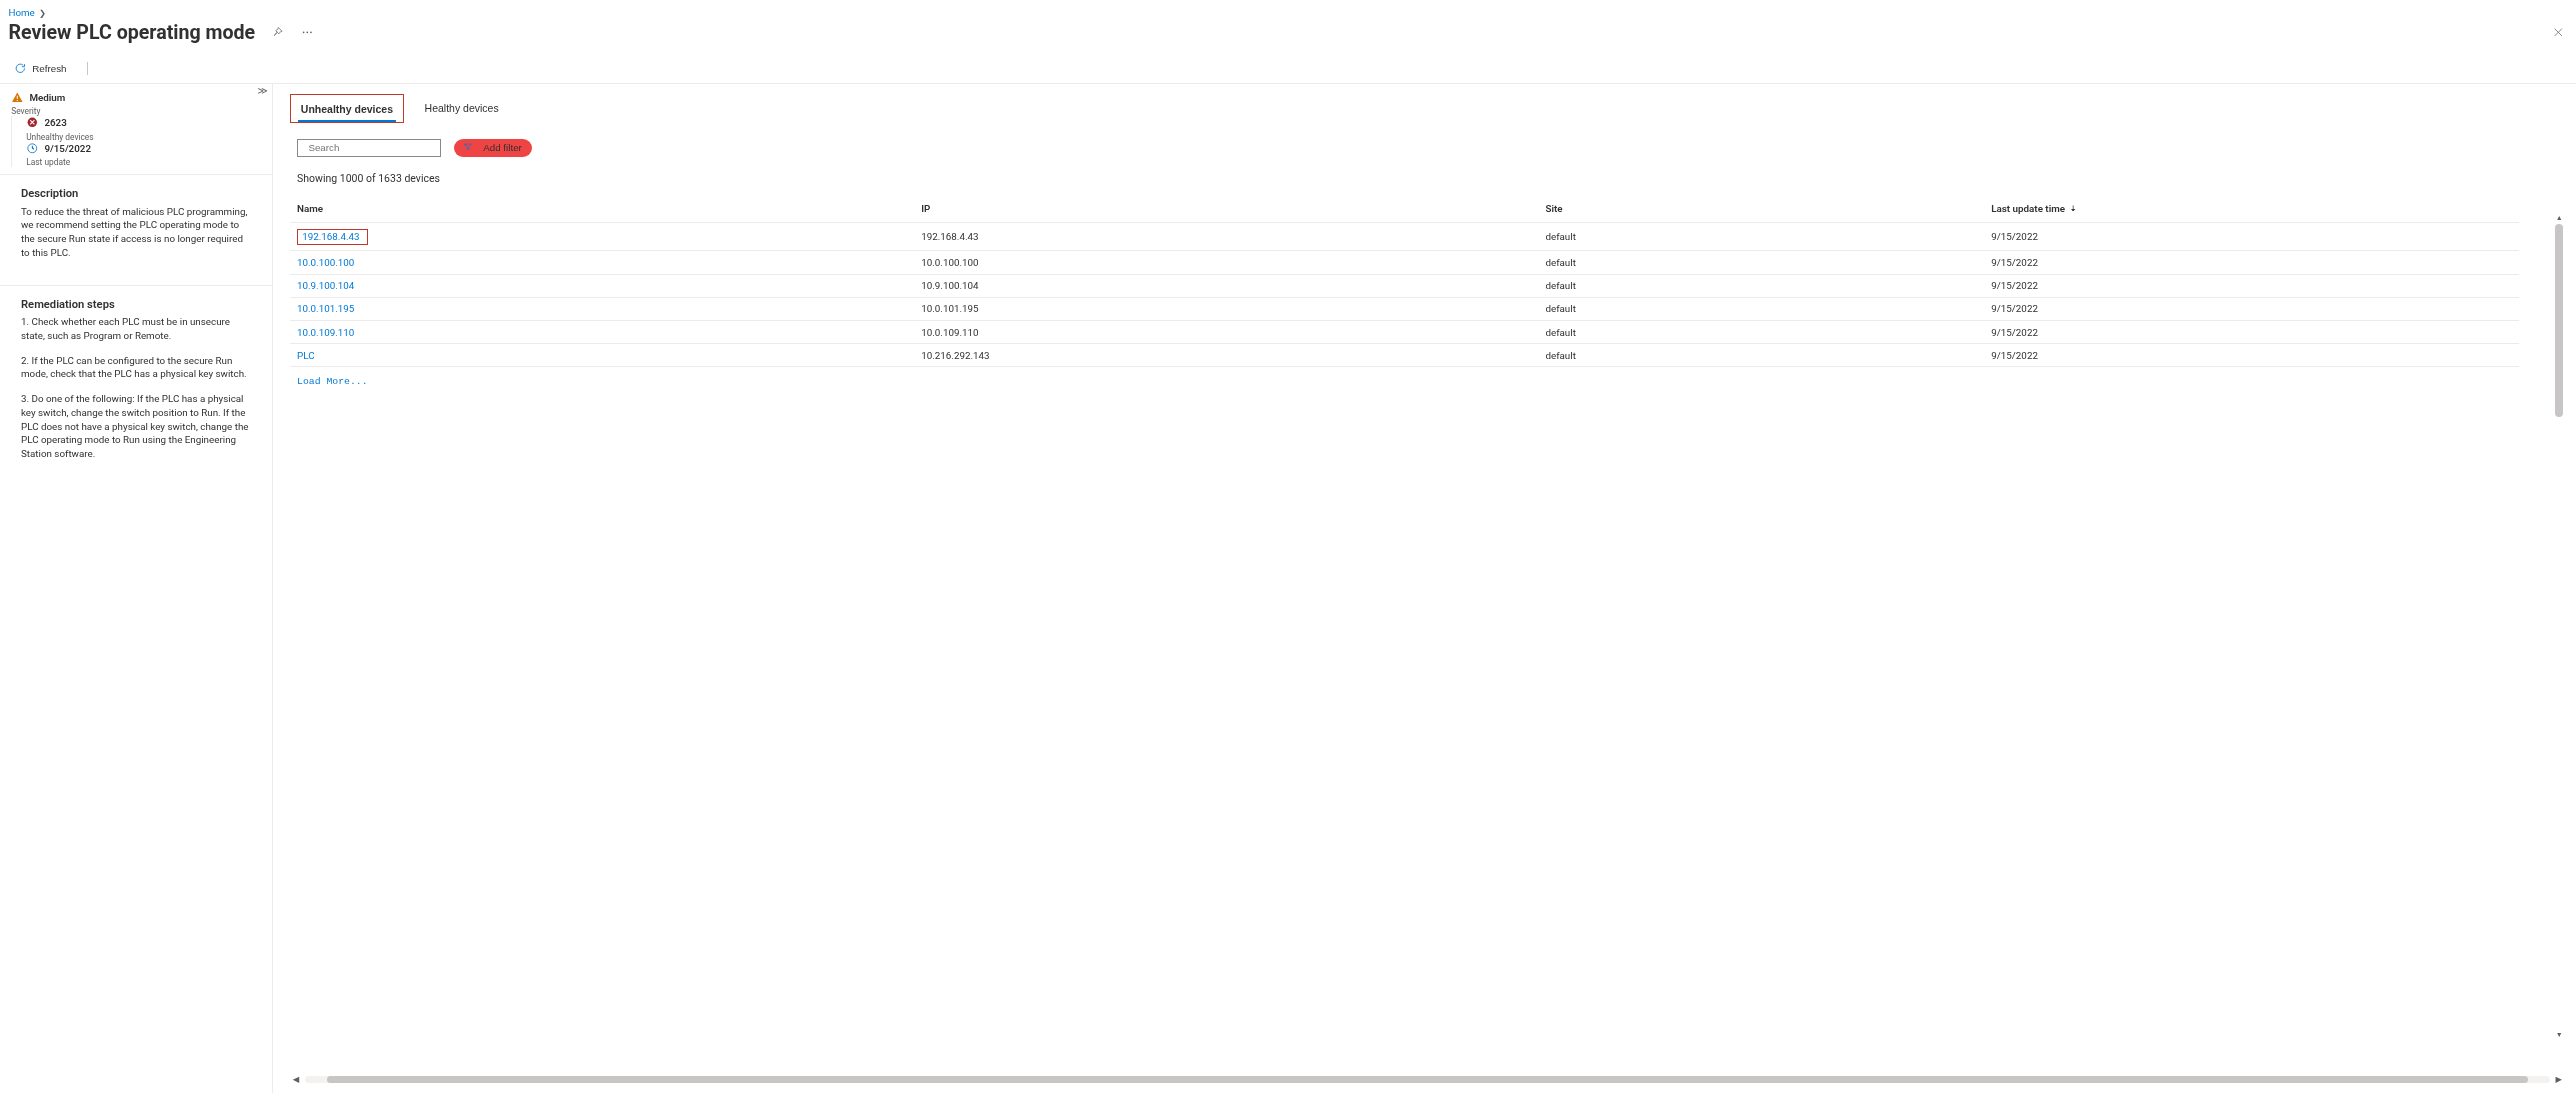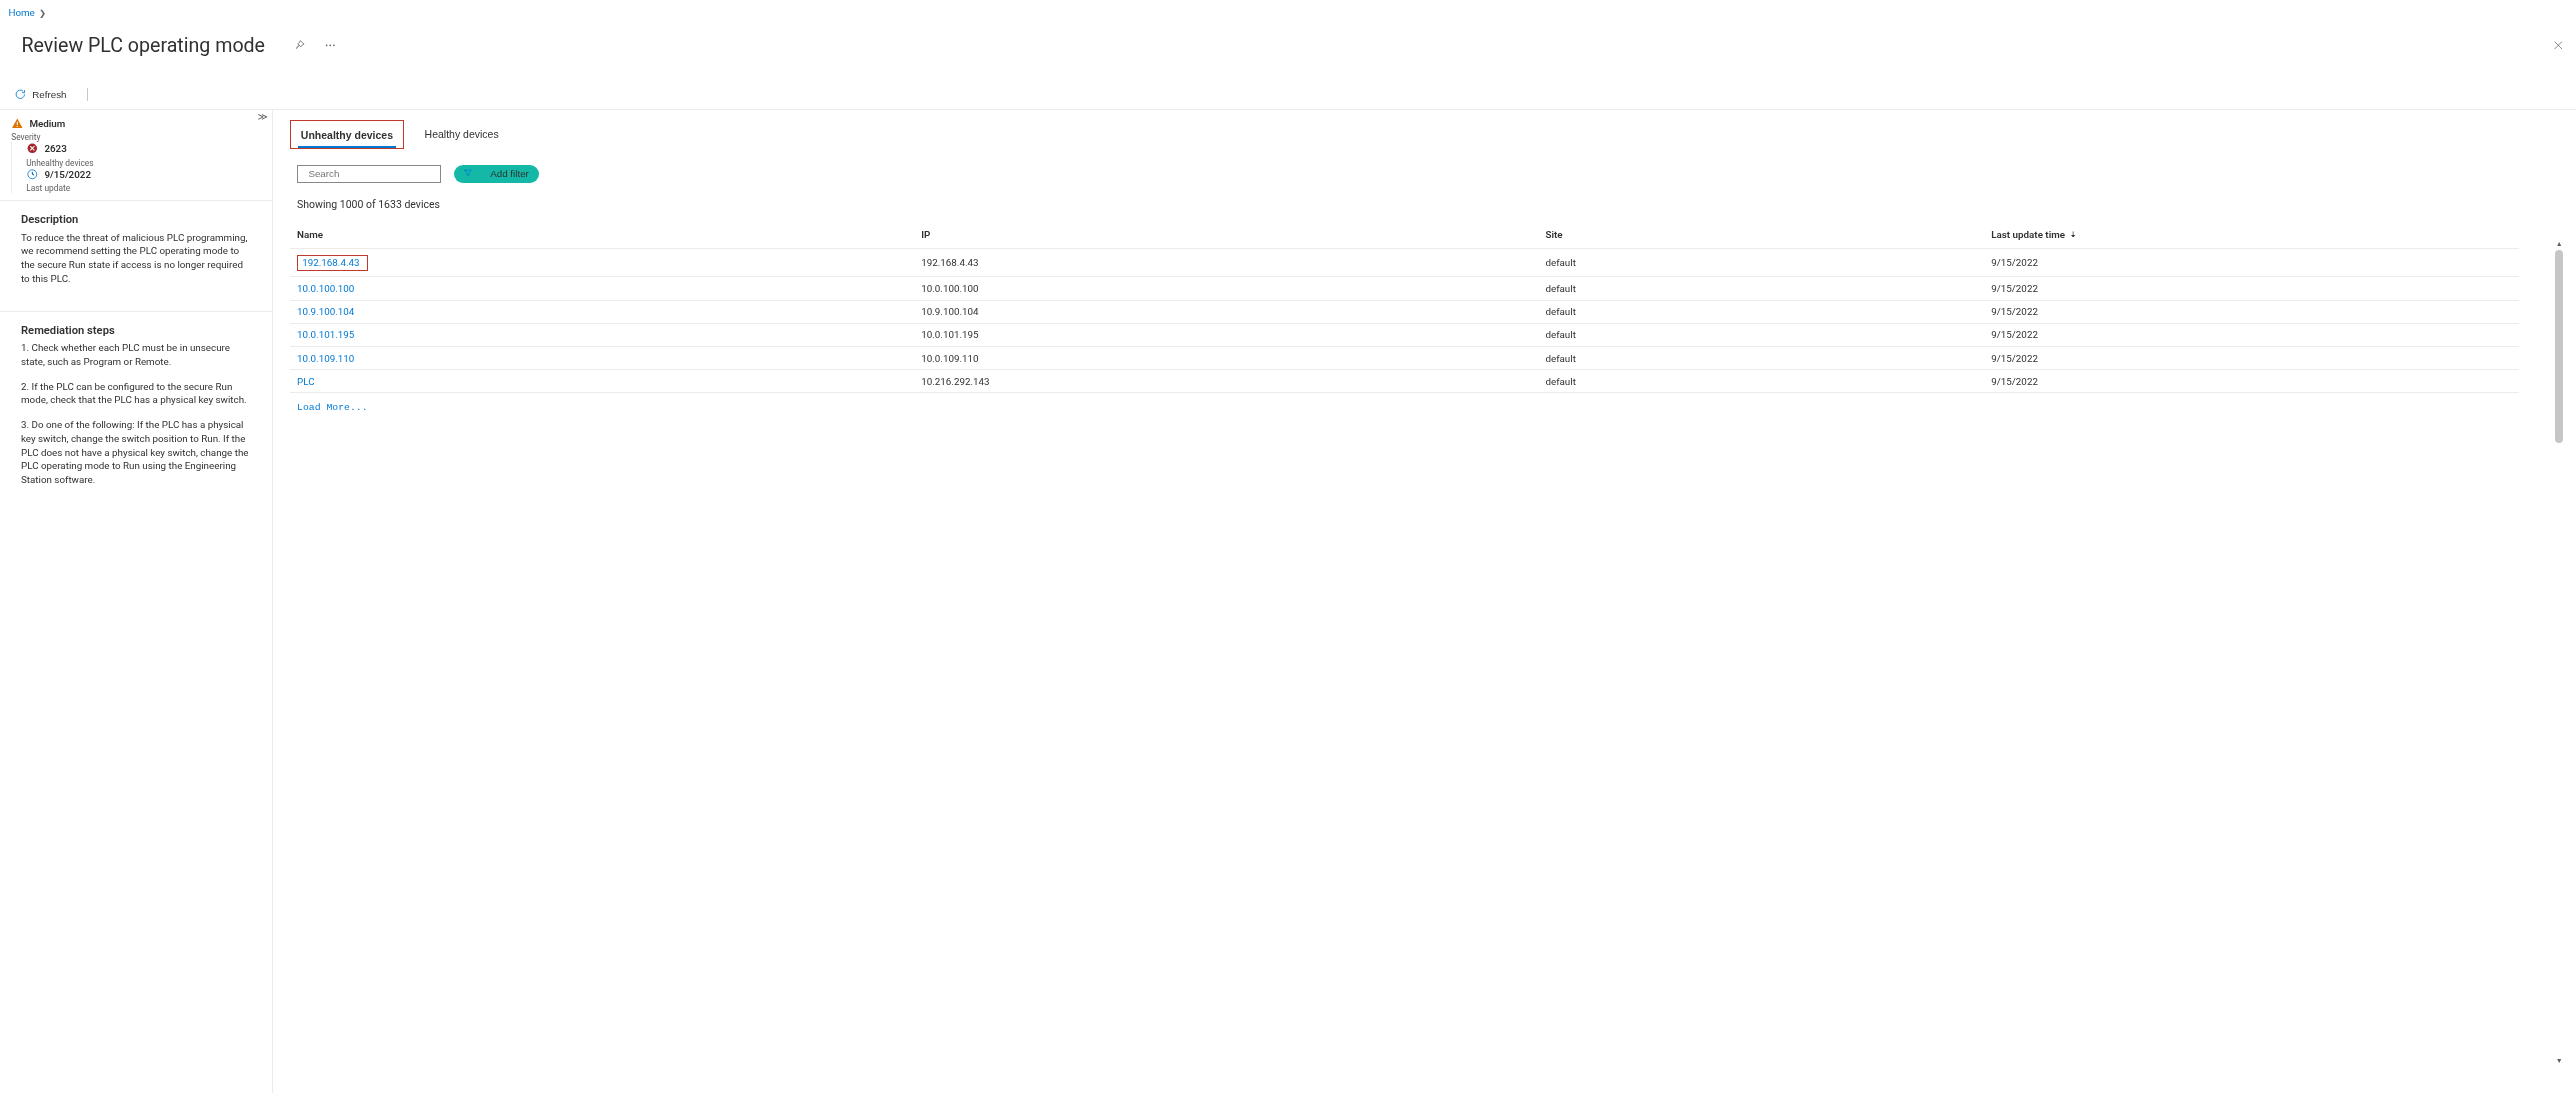--- a/index.html
+++ b/index.html
@@ -1,21 +1,21 @@
 <!DOCTYPE html>
 <html><head>
 <meta charset="utf-8">
 <style>
   * { box-sizing: border-box; }
   html, body { margin:0; padding:0; height:100%; font-family:"Segoe UI",-apple-system,BlinkMacSystemFont,Roboto,"Helvetica Neue",sans-serif; color:#323130; background:#fff; font-size:9.8px;}
   a.link { color:#0078d4; text-decoration:none; cursor:pointer; }
   .breadcrumb { display:flex; align-items:center; gap:4.2px; padding:7px 8.4px 0 8.4px; font-size:9.8px;}
   .breadcrumb .chev { color:#605e5c; font-size:8.4px;}
   .title-row { display:flex; align-items:center; padding:2.8px 8.4px 9.8px 8.4px; gap:12.6px;}
-  .title-row h1 { font-size:19.6px; font-weight:400; margin:13px; color:#323130;}
+  .title-row h1 { font-size:19.6px; font-weight:700; margin:0; color:#323130;}
   .icon-btn { background:none; border:none; cursor:pointer; padding:2.8px; color:#605e5c; display:flex; align-items:center; justify-content:center;}
   .spacer { flex:1; }
   .toolbar { display:flex; align-items:center; gap:15px; padding:4.2px 8.4px; border-bottom:0.7px solid #edebe9;}
   .toolbar .btn { display:flex; align-items:center; gap:5.6px; background:none; border:none; padding:4.2px 5.6px; cursor:pointer; font-size:9.8px; color:#323130;}
   .toolbar .sep { width:0.7px; height:12.6px; background:#c8c6c4;}
   .body { display:flex; height:calc(100% - 83px); }
   .left { width:273px; border-right:0.7px solid #edebe9; overflow:auto; }
   .info-cards { display:flex; align-items:stretch; padding:7px 0 7px 11.2px; position:relative;flex-direction:column;}
   .card { padding:0 14px 0 0; display:flex; flex-direction:column; gap:2.8px; }
   .card + .card { border-left:0.7px solid #edebe9; padding-left:14px;}
@@ -29,21 +29,21 @@
   .right { flex:1; padding:9.8px 11.2px 7px 17px; display:flex; flex-direction:column; overflow:hidden; position:relative;}
   .tabs-row { display:flex; align-items:center; gap:18px; }
   .tab-wrap { padding:2.8px 7px 0 7px; }
   .tab-wrap.highlight { border:1px solid #c0392b; }
   .tab { background:none; border:none; font-size:10.5px; padding:5.6px 2.8px 7px 2.8px; cursor:pointer; color:#323130; position:relative;}
   .tab.active { font-weight:600; }
   .tab.active::after { content:""; position:absolute; left:0; right:0; bottom:0; height:2.1px; background:#0078d4;}
   .filters-row { display:flex; align-items:center; gap:12.6px; margin:15.4px 0 7px 7px;}
   .search-box { display:flex; align-items:center; border:0.7px solid #8a8886; width:144px; height:18px; padding:0 4.2px; gap:4.2px;}
   .search-box input { border:none; outline:none; font-size:9.8px; flex:1; color:#605e5c; background:transparent;}
-  .filter-pill { display:flex; gap:17px; background:#14b8a6; border:none; border-radius:9.8px; padding:3.5px 9.8px; font-size:9.8px; color:#323130; cursor:pointer;}
+  .filter-pill { display:flex; gap:10px; background:#ef4444; border:none; border-radius:9.8px; padding:3.5px 9.8px; font-size:9.8px; color:#323130; cursor:pointer;}
   .count-line { margin:8.4px 0 11.2px 7px; font-size:10.5px; color:#323130;}
   .table-scroll { flex:1; overflow:auto; position:relative; }
   table { border-collapse:collapse; width:98%; }
   thead th { text-align:left; font-weight:600; font-size:9.8px; color:#323130; padding:7px 7px 8.4px 7px; border-bottom:0.7px solid #edebe9; white-space:nowrap;}
   tbody td { padding:5.6px 7px; border-bottom:0.7px solid #edebe9; font-size:9.8px; white-space:nowrap;}
   tbody td.name a { color:#0078d4; text-decoration:none;}
   tbody tr:first-child td.name { position:relative;}
   .row-hl { border:1px solid #c0392b; display:inline-block; padding:1.4px 7px 1.4px 4.2px;}
   .loadmore { margin:8.4px 0 7px 7px;font-family:Liberation Mono, monospace;}
   .hscroll { display:flex; align-items:center; gap:2.8px; margin-top:2.8px; padding:0 0 2.8px 0;}

